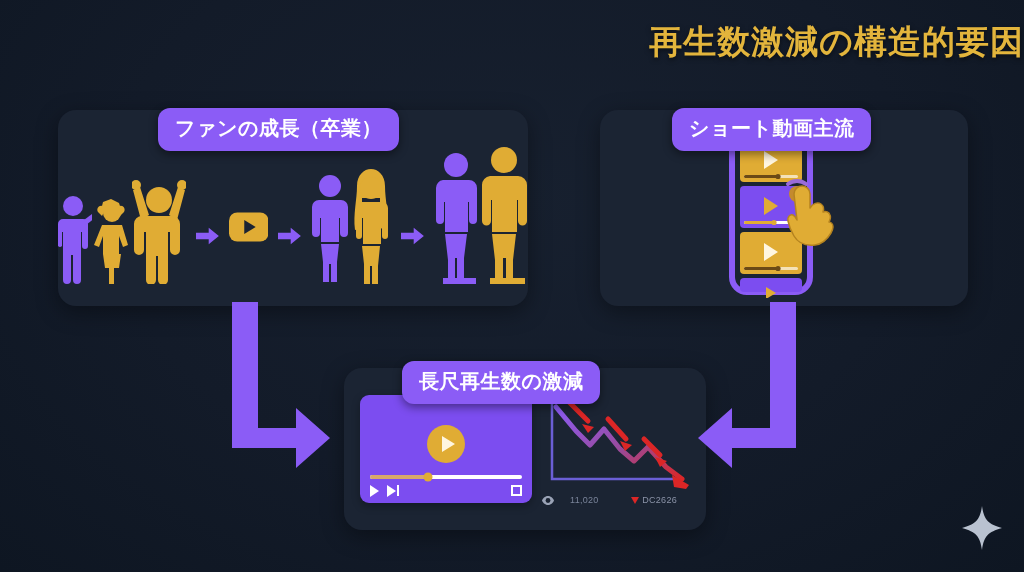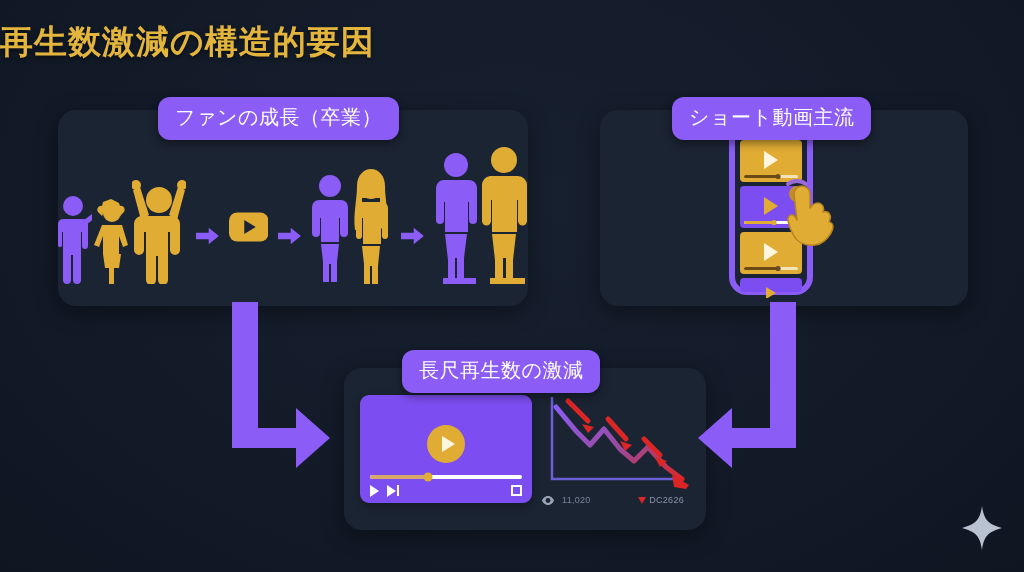--- a/index.html
+++ b/index.html
@@ -21,21 +21,21 @@
     background: radial-gradient(ellipse at 50% 35%, #17202f 0%, #131b29 55%, #0e1622 100%);
     overflow: hidden;
   }
 
   
   .title {
     position: absolute;
     left: 0;
     top: 22px;
     width: 1024px;
-    text-align: left;
+    text-align: right;
     font-size: 33px;
     font-weight: 700;
     letter-spacing: 1px;
     color: #e3b53c;
     text-shadow: 0 2px 5px rgba(0,0,0,.55);
     line-height: 1.2;
   }
 
   
   .card {
@@ -47,27 +47,28 @@
   #card-growth { left: 58px;  top: 110px; width: 470px; height: 196px; }
   #card-short  { left: 600px; top: 110px; width: 368px; height: 196px; }
   #card-drop   { left: 344px; top: 368px; width: 362px; height: 162px; }
 
   
   .badge {
     position: absolute;
     background: #8b5cf6;
     color: #ffffff;
     font-size: 20px;
-    font-weight: 400;
+    font-weight: 700;
     border-radius: 12px;
     padding: 7px 17px 9px;
     white-space: nowrap;
     box-shadow: 0 3px 10px rgba(0,0,0,.45);
     letter-spacing: .5px;
     z-index: 6;
+    margin-top: 11px;
   }
   #badge-growth { left: 158px; top: 97px; }
   #badge-short  { left: 672px; top: 97px; }
   #badge-drop   { left: 402px; top: 350px; }
 
   
   .people-row {
     position: absolute;
     inset: 0;
     display: flex;
@@ -179,22 +180,22 @@
     flex: none;
   }
   .stats-row {
     position: absolute;
     left: 0; right: 0; bottom: 2px;
     display: flex; align-items: center;
     font-size: 9px;
     color: #7a849a;
     letter-spacing: .3px;
   }
-  .stat-views { display: flex; align-items: center; gap: 8px; }
-  .stat-drop  { display: flex; align-items: center; gap: 3px; margin-left: auto; margin-right: 8px; color: #8b93a8; }
+  .stat-views { display: flex; align-items: center; gap: 16px; }
+  .stat-drop  { display: flex; align-items: center; gap: 3px; margin-left: auto; margin-right: 15px; color: #8b93a8; }
   .dn-tri {
     width: 0; height: 0;
     border-top: 7px solid #dc2626;
     border-left: 4.5px solid transparent;
     border-right: 4.5px solid transparent;
   }
 
   
   .conn { position: absolute; }
   #conn-left  { left: 224px; top: 302px; }

